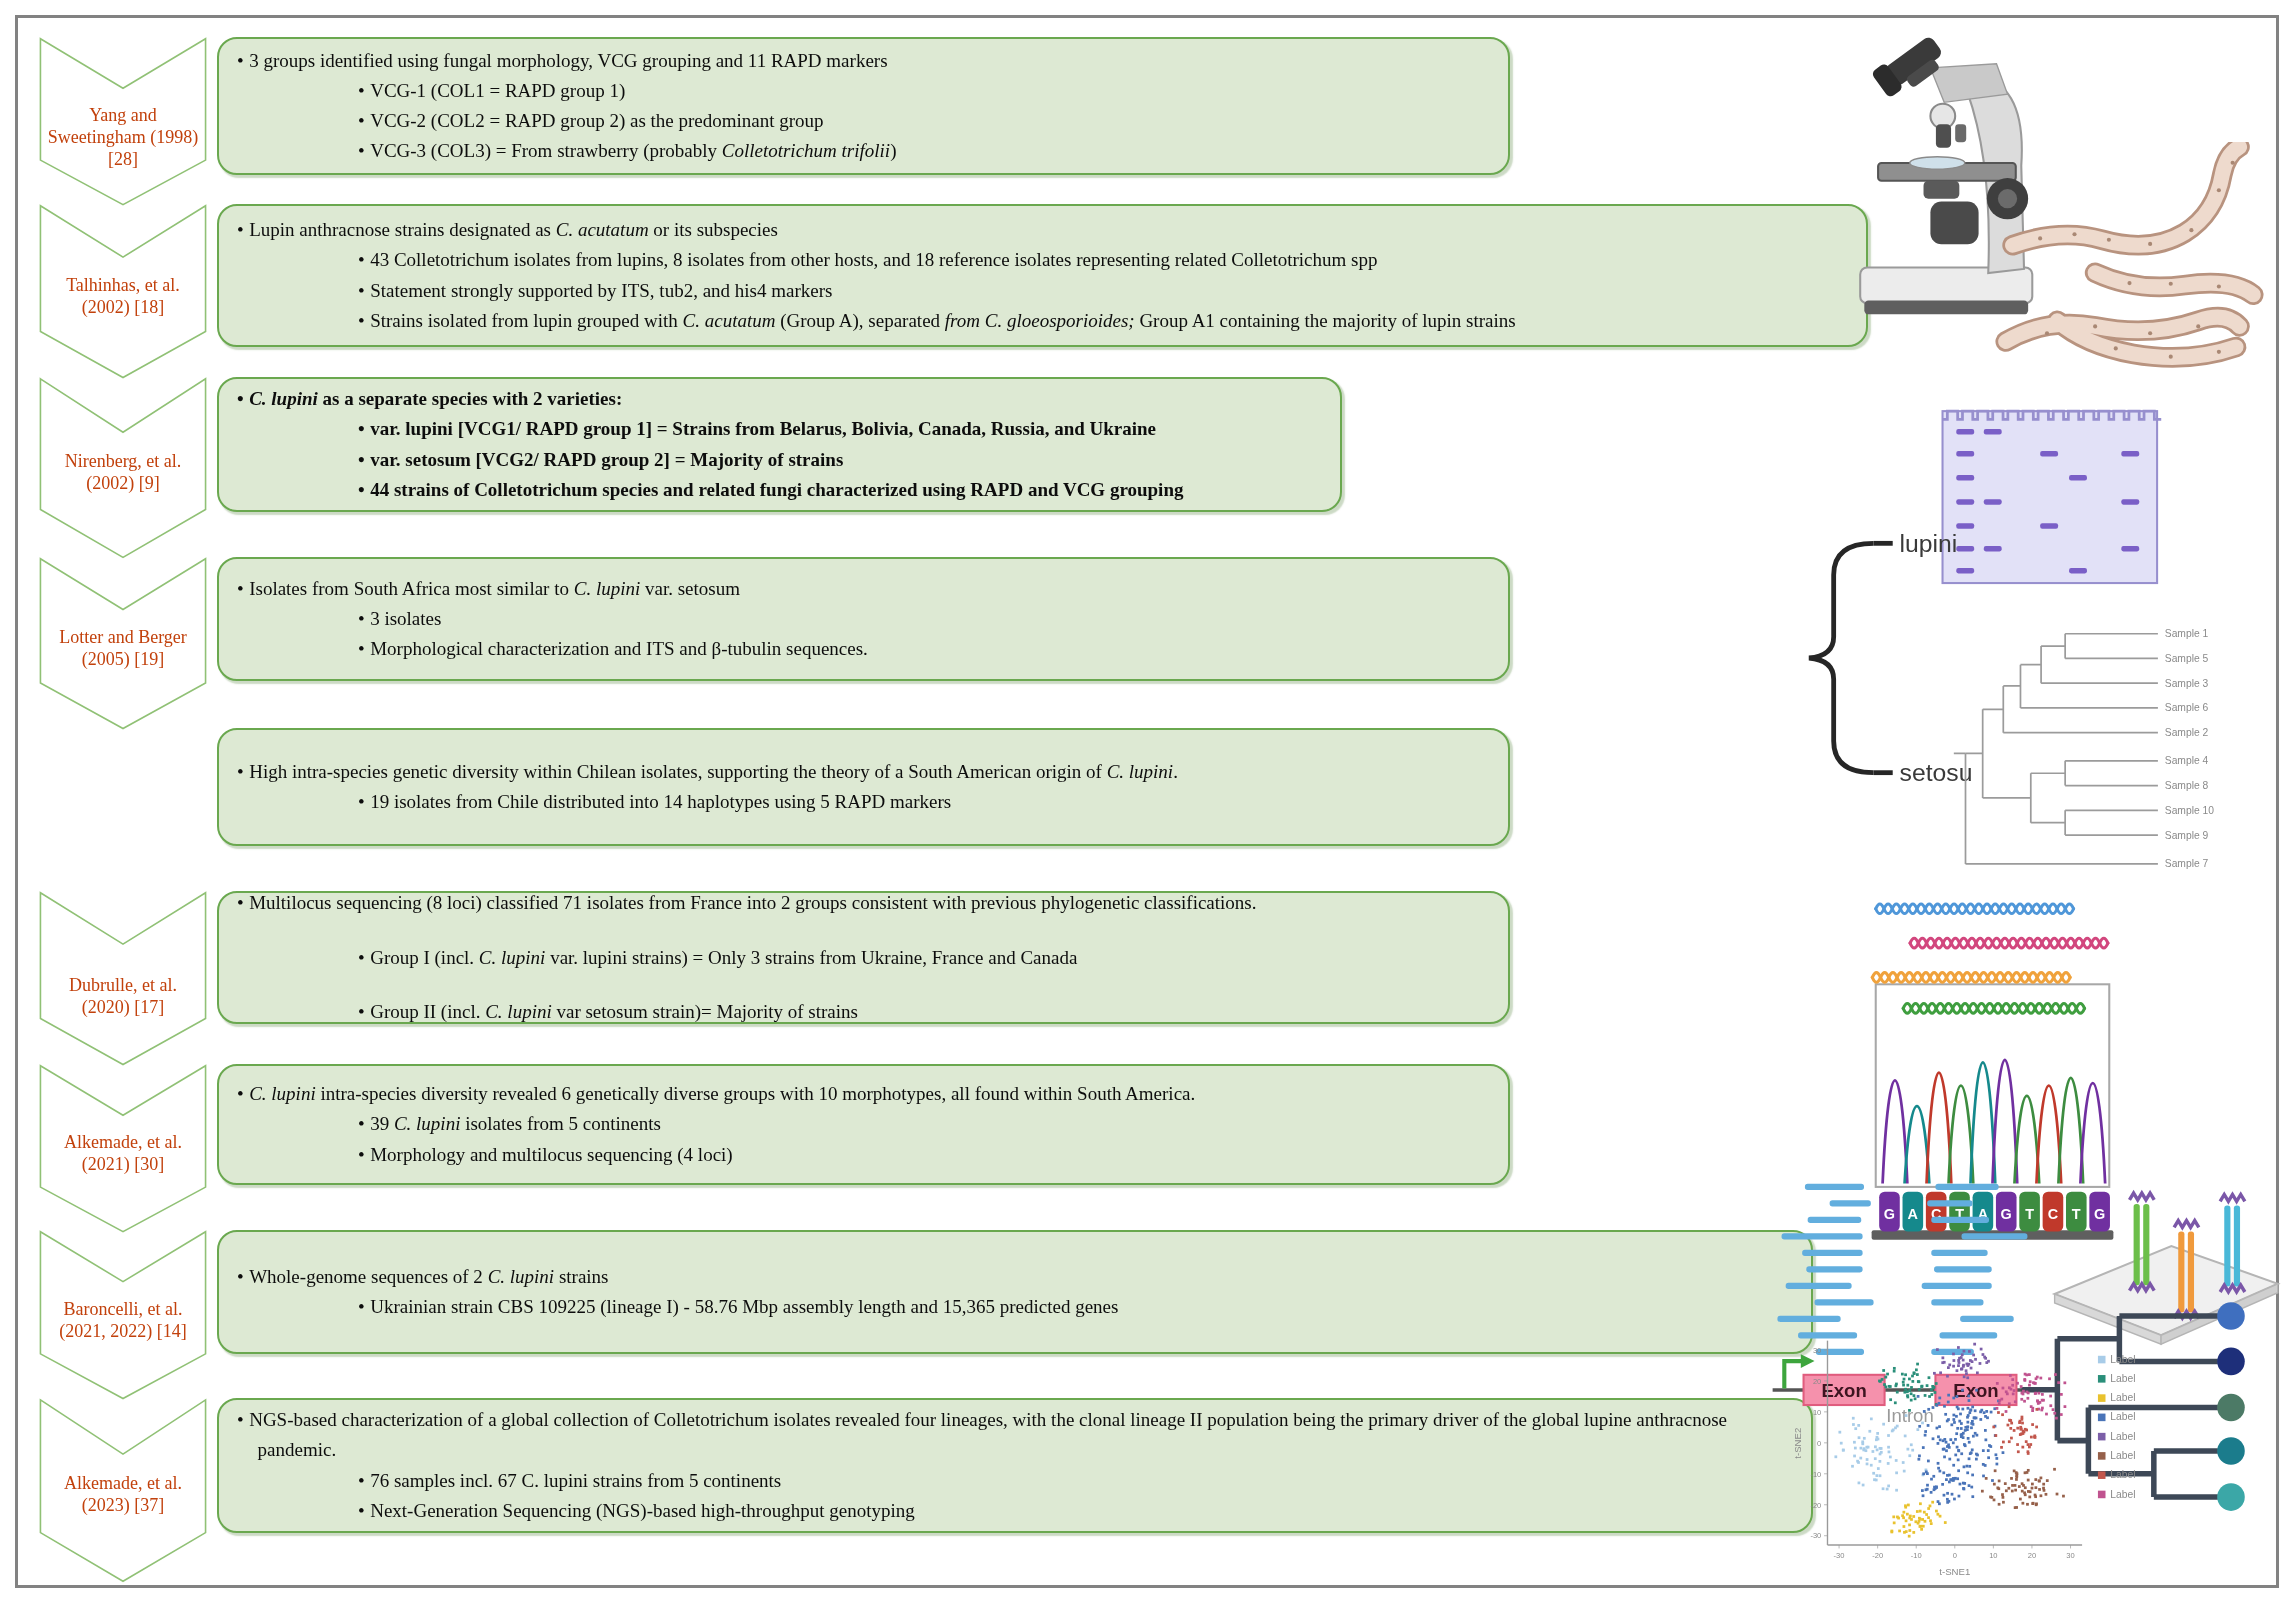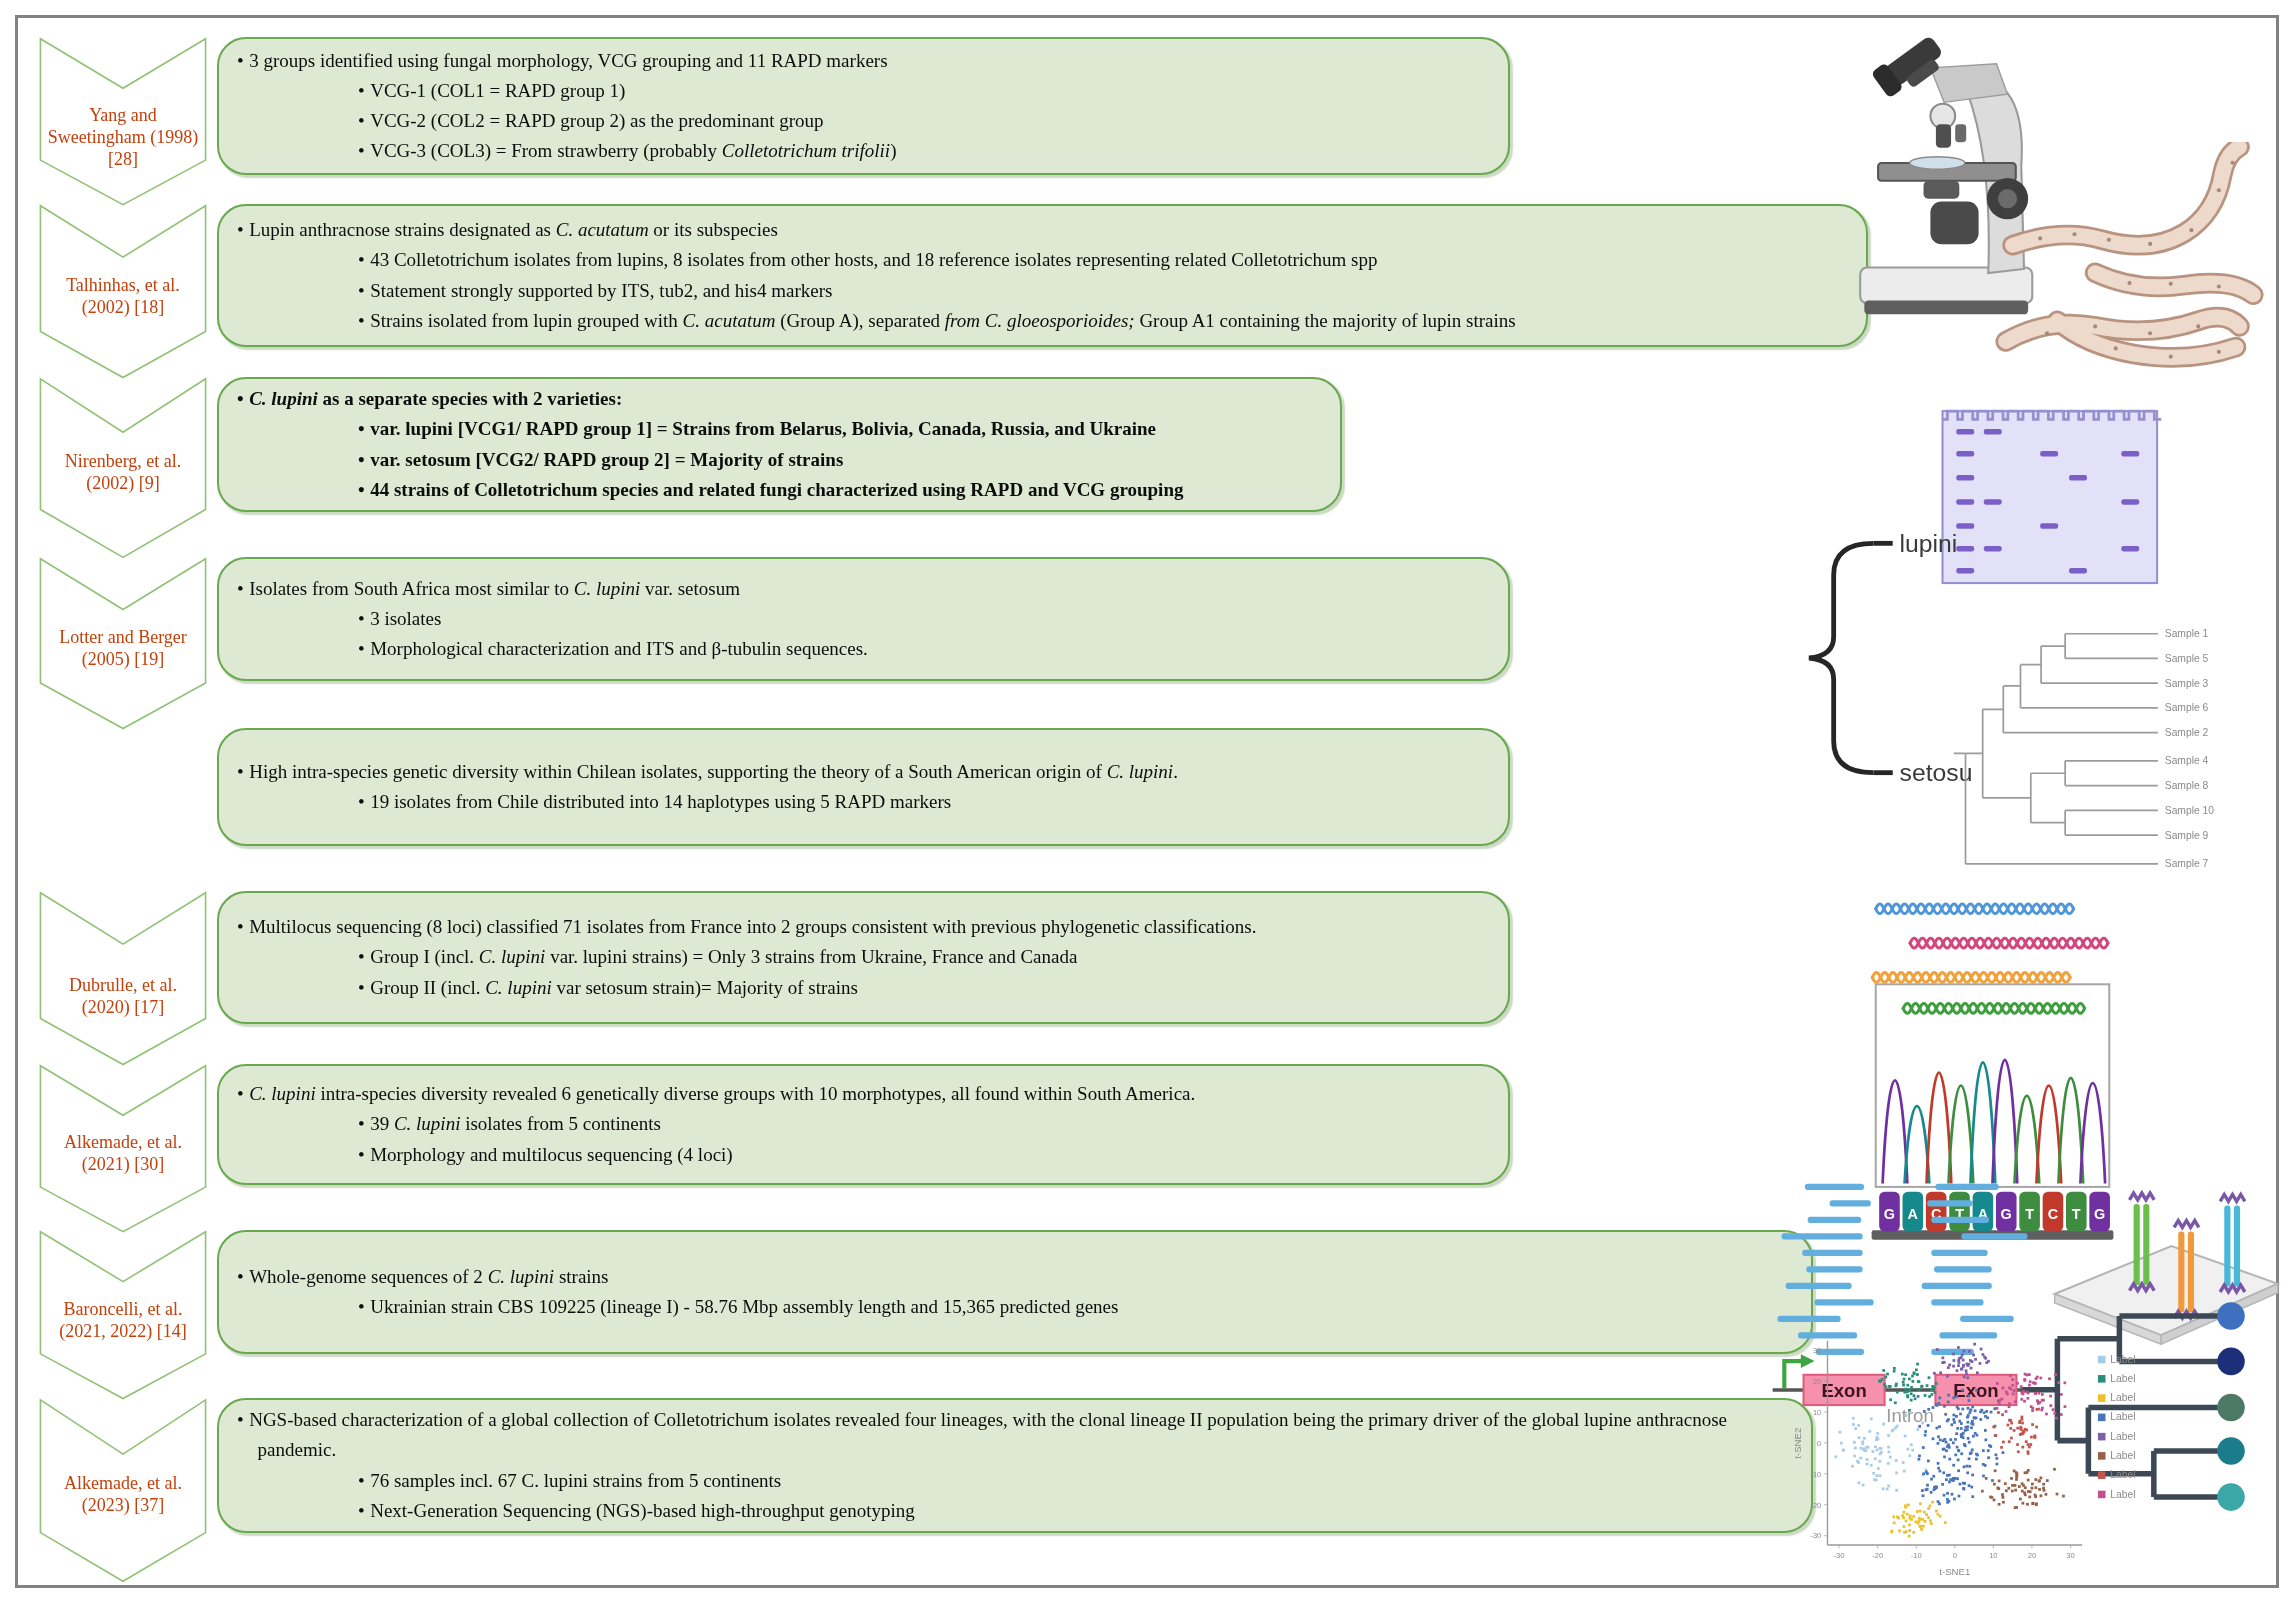--- a/index.html
+++ b/index.html
@@ -7,21 +7,21 @@
         font-family:"Liberation Serif", serif;}
   .frame{position:absolute;left:15px;top:15px;width:2258px;height:1567px;
          border:3.4px solid #828282;background:#fff;}
   .timeline{position:absolute;left:19px;top:19px;width:1885px;}
   .row{position:relative;}
   .chev{position:absolute;left:0;top:0;width:172px;height:100%;}
   .chev svg{position:absolute;left:0;top:0;width:100%;overflow:visible;}
   .chev-label{position:absolute;left:6%;width:88%;text-align:center;
               font-size:18px;line-height:1.22;color:#c2410c;}
   .box{position:absolute;left:180px;top:0;box-sizing:border-box;
-       background:#dde9d3;border:2.1px solid #6aa84f;border-radius:29px;
+       background:#dde9d3;border:2.1px solid #6aa84f;border-radius:20px;
        box-shadow:2.1px 2.8px 1.4px rgba(110,150,90,.35);
        display:flex;flex-direction:column;justify-content:center;
        padding:6.9px 18px 6.9px 9.6px;}
   .bullet{font-size:19px;line-height:1.58;color:#0d0d0d;}
   .bullet.l1{padding-left:29px;text-indent:-20.6px;}
   .bullet.l2{padding-left:150px;text-indent:-20.6px;}
   .bullet::before{content:"\2022";margin-right:5.5px;}
   .it{font-style:italic;}
   .art{position:absolute;}
   svg text{font-family:"Liberation Sans", sans-serif;}
@@ -94,21 +94,21 @@
             <div class="bullet l2"><span>19 isolates from Chile distributed into 14 haplotypes using 5 RAPD markers</span></div>
           </div>
         </div>
         <div class="row" style="height: 133px; margin-bottom: 40px;">
           <div class="chev">
             <svg viewBox="0 0 100 100" preserveAspectRatio="none" style="height:177px">
               <polygon points="2,1 50,30 98,1 98,72 50,98 2,72" fill="#ffffff" stroke="#90c175" stroke-width="1.6" vector-effect="non-scaling-stroke"></polygon>
             </svg>
             <div class="chev-label" style="top: 84px;">Dubrulle, et al. (2020) [17]</div>
           </div>
-          <div class="box" style="width: 1293px; height: 133px;">
+          <div class="box" style="width: 1293px; height: 133px; gap: 24px;">
             <div class="bullet l1"><span>Multilocus sequencing (8 loci) classified 71 isolates from France into 2 groups consistent with previous phylogenetic classifications.</span></div>
             <div class="bullet l2"><span>Group I (incl. </span><span class="it">C. lupini</span><span> var. lupini strains) = Only 3 strains from Ukraine, France and Canada</span></div>
             <div class="bullet l2"><span>Group II (incl. </span><span class="it">C. lupini</span><span> var setosum strain)= Majority of strains</span></div>
           </div>
         </div>
         <div class="row" style="height: 121px; margin-bottom: 45px;">
           <div class="chev">
             <svg viewBox="0 0 100 100" preserveAspectRatio="none" style="height:171px">
               <polygon points="2,1 50,30 98,1 98,72 50,98 2,72" fill="#ffffff" stroke="#90c175" stroke-width="1.6" vector-effect="non-scaling-stroke"></polygon>
             </svg>

